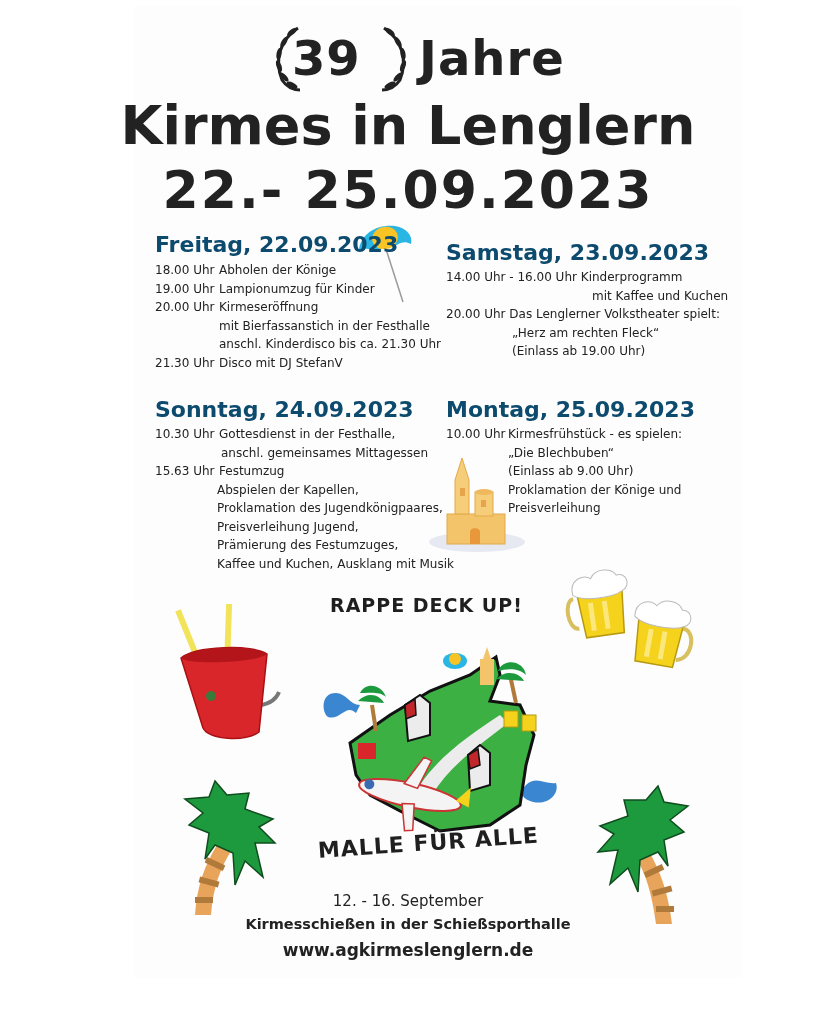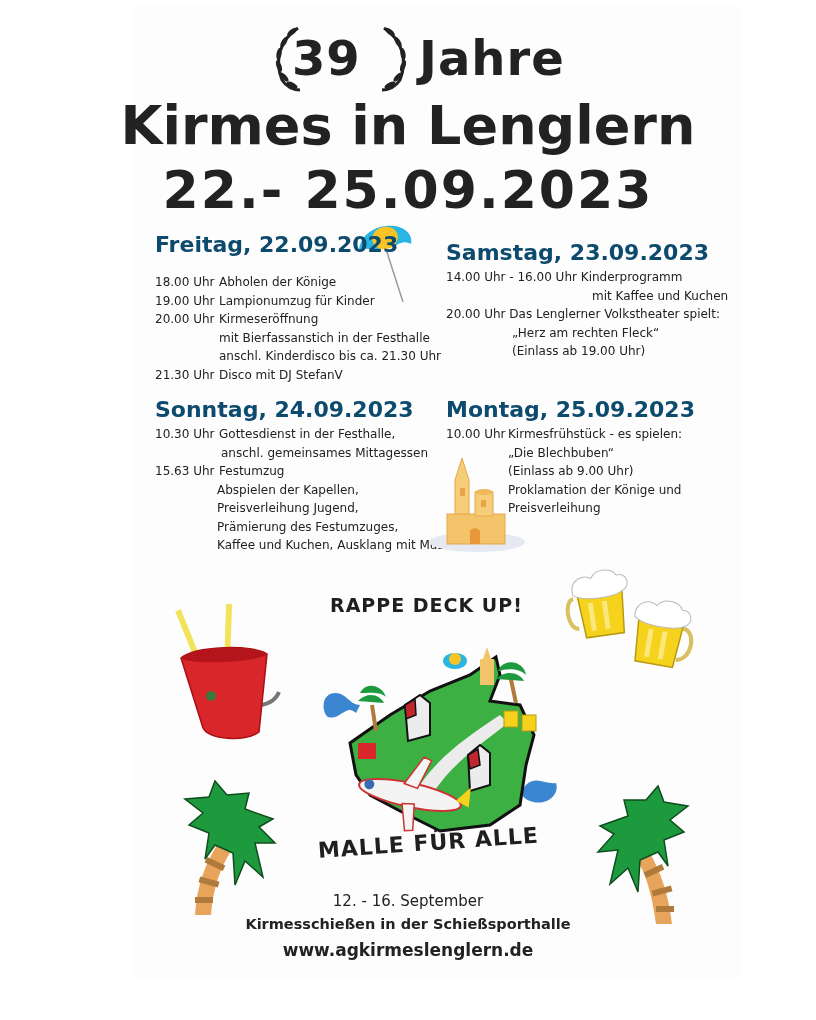--- a/index.html
+++ b/index.html
@@ -69,21 +69,21 @@
 <div id="title-line3" class="abs t-head">22.- 25.09.2023</div>
 
 <svg class="abs" style="left:355px;top:222px" width="60" height="82" viewBox="0 0 60 82">
   <line x1="30" y1="24" x2="48" y2="80" stroke="#9a9a9a" stroke-width="1.5"></line>
   <path d="M4 28 C6 10,24 2,40 4 C52 6,58 14,56 22 C48 18,44 22,40 24 C34 20,28 24,22 30 C16 26,10 26,4 28 Z" fill="#29b6e4"></path>
   <ellipse cx="30" cy="16" rx="13" ry="11" fill="#f7c325" transform="rotate(-15 30 16)"></ellipse>
 </svg>
 
 <div class="abs" style="left:155px;top:232px">
   <div class="day-title">Freitag, 22.09.2023</div>
-  <ul class="lines" style="margin-top:16px">
+  <ul class="lines" style="margin-top:4px">
     <li class="line"><span class="time" style="width:64px">18.00 Uhr</span><span>Abholen der Könige</span></li>
     <li class="line"><span class="time" style="width:64px">19.00 Uhr</span><span>Lampionumzug für Kinder</span></li>
     <li class="line"><span class="time" style="width:64px">20.00 Uhr</span><span>Kirmeseröffnung</span></li>
     <li class="line"><span class="time" style="width:64px"></span><span>mit Bierfassanstich in der Festhalle</span></li>
     <li class="line"><span class="time" style="width:64px"></span><span>anschl. Kinderdisco bis ca. 21.30 Uhr</span></li>
     <li class="line"><span class="time" style="width:64px">21.30 Uhr</span><span>Disco mit DJ StefanV</span></li>
   </ul>
 </div>
 
 <div class="abs" style="left:446px;top:240px">
@@ -97,20 +97,21 @@
   </ul>
 </div>
 
 <div class="abs" style="left:155px;top:397px">
   <div class="day-title">Sonntag, 24.09.2023</div>
   <ul class="lines" style="margin-top:3px">
     <li class="line"><span class="time" style="width:64px">10.30 Uhr</span><span>Gottesdienst in der Festhalle,</span></li>
     <li class="line"><span class="time" style="width:66px"></span><span>anschl. gemeinsames Mittagessen</span></li>
     <li class="line"><span class="time" style="width:64px">15.63 Uhr</span><span>Festumzug</span></li>
     <li class="line"><span class="time" style="width:62px"></span><span>Abspielen der Kapellen,</span></li>
+    <li class="line"><span class="time" style="width:62px"></span><span>Proklamation des Jugendkönigpaares,</span></li>
     <li class="line"><span class="time" style="width:62px"></span><span>Preisverleihung Jugend,</span></li>
     <li class="line"><span class="time" style="width:62px"></span><span>Prämierung des Festumzuges,</span></li>
     <li class="line"><span class="time" style="width:62px"></span><span>Kaffee und Kuchen, Ausklang mit Musik</span></li>
   </ul>
 </div>
 
 <div class="abs" style="left:446px;top:397px">
   <div class="day-title">Montag, 25.09.2023</div>
   <ul class="lines" style="margin-top:3px">
     <li class="line"><span class="time" style="width:62px">10.00 Uhr</span><span>Kirmesfrühstück - es spielen:</span></li>

